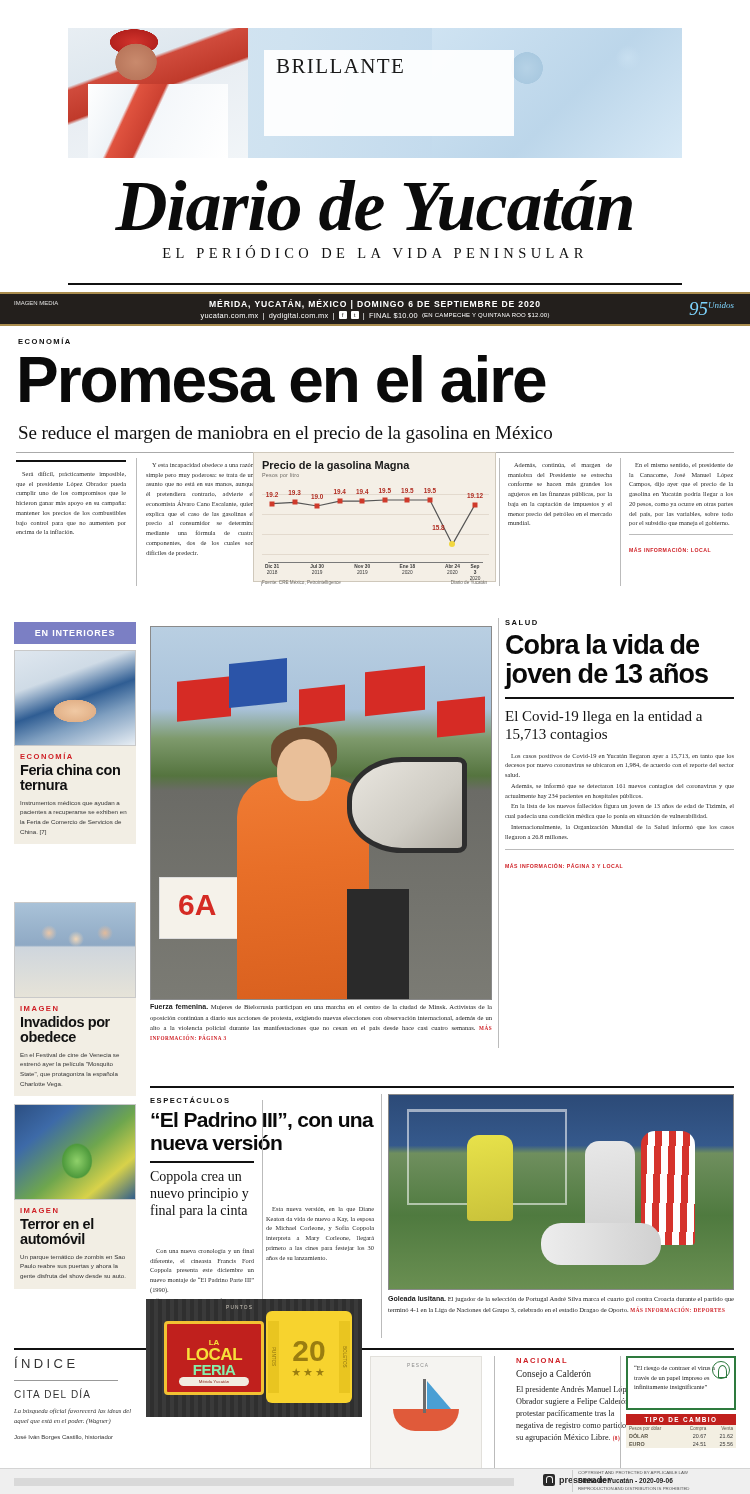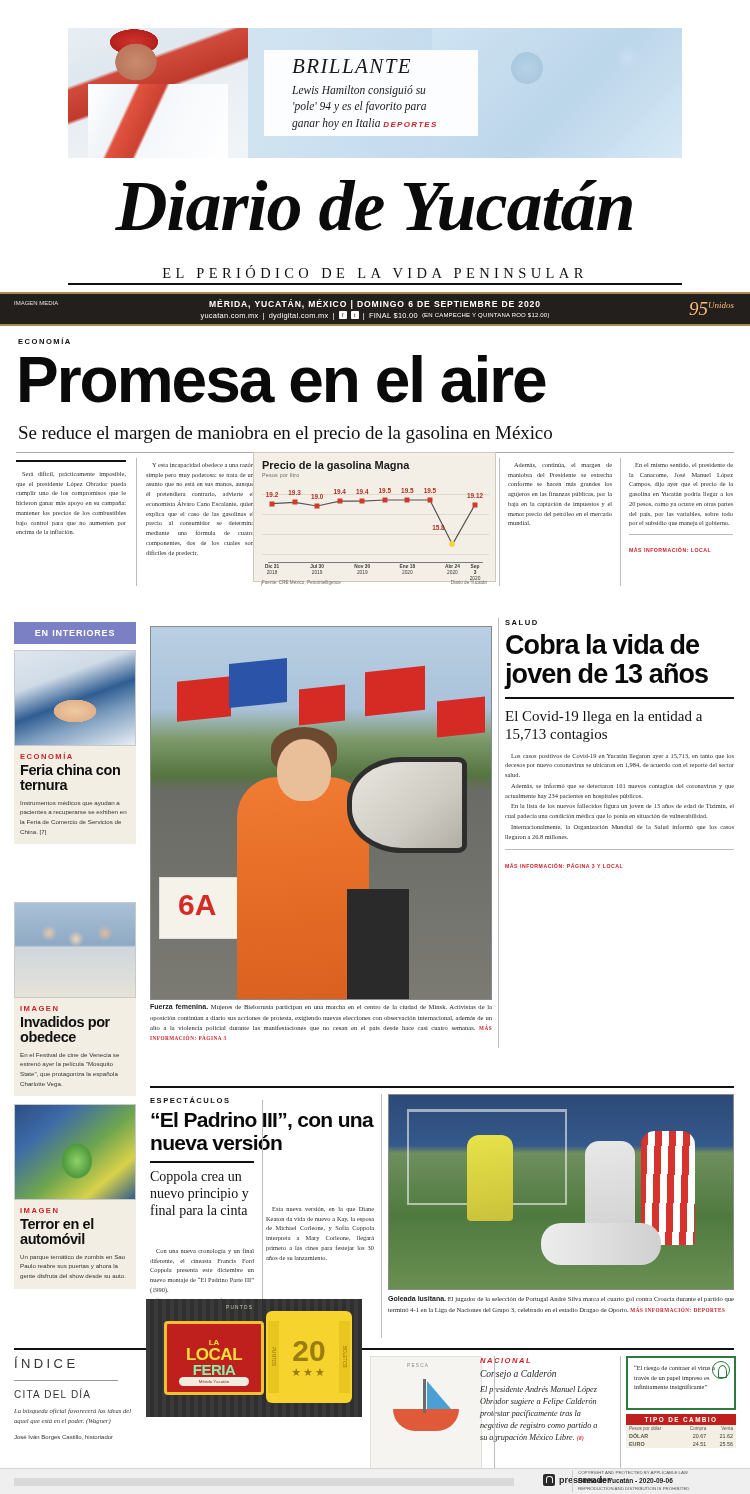--- a/index.html
+++ b/index.html
@@ -29,64 +29,64 @@
     background: linear-gradient(115deg,#ffffff 0%,#eef3f7 28%,#e0533f 30%,#cc4131 45%,#f4f7fa 47%,#ffffff 100%);
   }
   .promo-right {
     position: absolute; right: 0; top: 0; width: 250px; height: 130px;
     background:
       radial-gradient(ellipse 26px 26px at 95px 40px, #b6d2e6 0%, #a9c9e0 60%, rgba(0,0,0,0) 62%),
       radial-gradient(circle 18px at 196px 30px, #c8dff0 0%, rgba(0,0,0,0) 70%),
       linear-gradient(135deg,#cfe3f2 0%,#bcd6ea 55%,#d7e9f6 100%);
   }
   .promo-card {
-    position: absolute; left: 196px; top: 22px; width: 214px; height: 86px;
-    background: rgba(255,255,255,0.93); padding: 6px 10px 6px 28px; font-style: italic;
+    position: absolute; left: 196px; top: 22px; width: 250px; height: 86px;
+    background: rgba(255,255,255,0.93); padding: 6px 10px 6px 12px;
   }
   .promo-kicker {
     font-family: "Liberation Serif", serif; font-size: 21px; letter-spacing: 1.4px;
     color: #1a1a1a; line-height: 1;
   }
   .promo-text {
     font-family: "Liberation Serif", serif; font-size: 11.5px; line-height: 1.42;
     color: #1a1a1a; margin-top: 5px;
   }
   .promo-tag { color:#cf2026; font-family:"Liberation Sans",sans-serif; font-size:8px;
     font-weight:700; letter-spacing:1.3px; }
 
   
   .masthead { position: absolute; left: 0; top: 170px; width: 750px; text-align: center; }
   .masthead-title {
     font-family: "Liberation Serif", serif; font-style: italic; font-weight: 700;
     font-size: 72px; letter-spacing: -1px; color: #0b0b0b; line-height: 1.02;
   }
   .masthead-sub {
     font-family: "Liberation Serif", serif; font-size: 14.5px; letter-spacing: 4.4px;
-    color: #111; margin-top: 22px;
+    color: #111; margin-top: 2px;
   }
   .mast-rule { position:absolute; left:68px; top:283px; width:614px; height:2px; background:#111; }
 
   
   .infobar {
     position: absolute; left: 0; top: 292px; width: 750px; height: 34px;
     background: #231f1c; color: #fff;
     border-top: 2px solid #a98c4e; border-bottom: 2px solid #a98c4e;
     display: flex; align-items: center; justify-content: center;
   }
   .infobar-center { text-align: center; }
   .infobar-l1 { font-size: 8.6px; font-weight: 700; letter-spacing: 0.85px; }
   .infobar-l2 { font-size: 7.4px; letter-spacing: 0.3px; margin-top: 2px; display:flex;
     align-items:center; justify-content:center; gap:4px; }
   .sq { display:inline-block; width:8px; height:8px; background:#fff; color:#231f1c;
     font-size:6px; line-height:8px; text-align:center; border-radius:1px; }
   .price-small { font-size:6px; letter-spacing:0.2px; }
   .infobar-left { position:absolute; left:14px; top:6px; font-size:6px; opacity:.85;
     line-height:1.25; text-align:center; }
   .infobar-right { position:absolute; right:16px; top:4px;
-    font-family:"Liberation Serif",serif; font-style:italic; font-size:19px; color:#fdba74; }
+    font-family:"Liberation Serif",serif; font-style:italic; font-size:19px; color:#7dd3fc; }
   .infobar-right sup { font-size:9px; }
 
   
   .kicker { font-size: 7.6px; font-weight: 700; letter-spacing: 1.5px; color: #111; }
   .kicker-red { color:#cf2026; }
 
   
   .eco-kicker { position:absolute; left:18px; top:337px; }
   .headline {
     position: absolute; left: 16px; top: 348px; width: 718px;
@@ -259,21 +259,21 @@
   .ad-label { position:absolute; top:6px; font-size:4.8px; color:#cfc9bd; letter-spacing:1.2px; }
 
   .pesca-ad { position:absolute; left:370px; top:1356px; width:112px; height:118px;
     background:#f5f4f1; border:1px solid #e2e0db; }
   .pesca-boat { position:absolute; left:22px; top:52px; width:66px; height:22px;
     background:#e05a3a; border-radius:0 0 30px 30px; }
   .pesca-mast { position:absolute; left:52px; top:22px; width:3px; height:34px; background:#6b6b6b; }
   .pesca-sail { position:absolute; left:56px; top:24px; width:24px; height:28px;
     background:#4a9fd4; clip-path:polygon(0 0,100% 100%,0 100%); }
 
-  .nacional { position:absolute; left:480px; top:1356px; width:118px;font-style:italic; }
+  .nacional { position:absolute; left:516px; top:1356px; width:118px; }
   .nac-head { font-family:"Liberation Serif",serif; font-size:9.5px; line-height:1.45;
     color:#1a1a1a; margin-top:3px; }
   .nac-body { font-family:"Liberation Serif",serif; font-size:8.2px; line-height:1.48;
     color:#1a1a1a; margin-top:2px; }
 
   .quotebox { position:absolute; left:626px; top:1356px; width:110px; height:54px;
     border:2px solid #2e7a3e; background:#fff; padding:5px 6px; }
   .quotebox-t { font-family:"Liberation Serif",serif; font-size:6.4px; line-height:1.5; color:#1a1a1a; }
   .who-seal { position:absolute; right:4px; top:3px; width:18px; height:18px;
     border:1px solid #2e7a3e; border-radius:50%; }
@@ -306,28 +306,20 @@
 </head>
 <body>
 
 <div class="page">
 
   <div class="promo">
     <div class="promo-left"></div>
     <div class="promo-right"></div>
     <div class="promo-card">
       <div class="promo-kicker">BRILLANTE</div>
-      <div class="promo-text">
-        <div>Lewis Hamilton consiguió su</div>
-        <div>'pole' 94 y es el favorito para</div>
-        <div>
-          <span>ganar hoy en Italia</span>
-          <span class="promo-tag">DEPORTES</span>
-        </div>
-      </div>
     </div>
   </div>
 
   <div class="masthead">
     <div class="masthead-title">Diario de Yucatán</div>
     <div class="masthead-sub">EL PERIÓDICO DE LA VIDA PENINSULAR</div>
   </div>
   <div class="mast-rule"></div>
 
   <div class="infobar">

